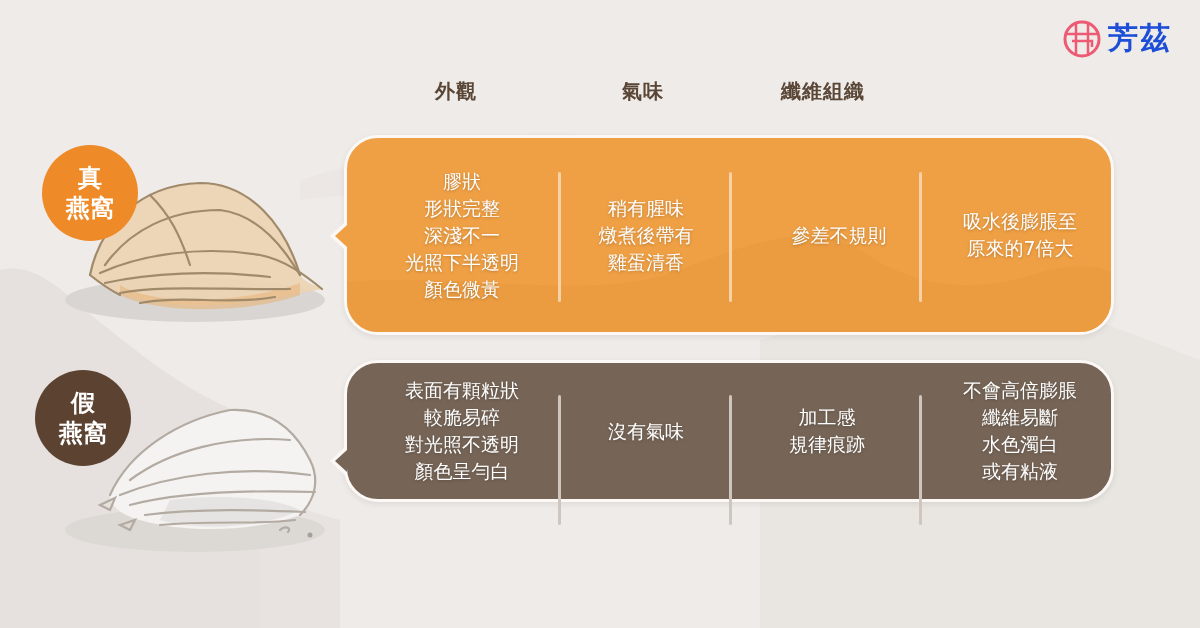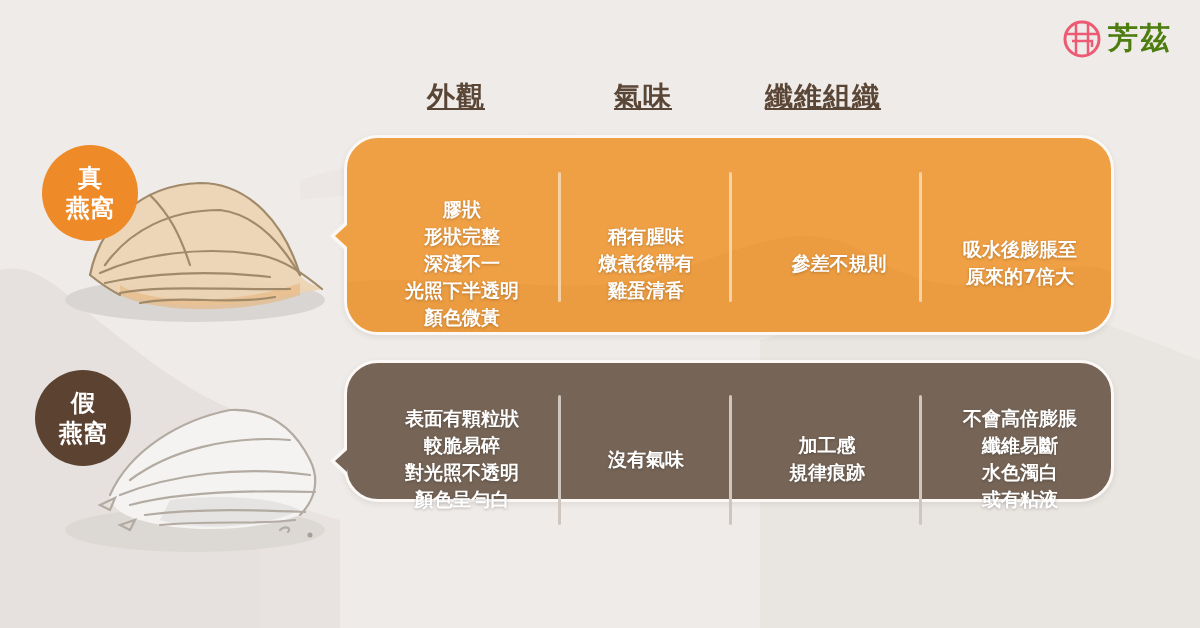--- a/index.html
+++ b/index.html
@@ -8,26 +8,26 @@
     background: #efebe8;
     font-family: "DejaVu Sans", "Liberation Sans", sans-serif;
     position: relative;
   }
   .bg-mountains { position: absolute; left: 0; top: 0; width: 1200px; height: 628px; z-index: 0; }
   .logo {
     position: absolute; right: 28px; top: 18px;
     display: flex; align-items: center; gap: 6px; z-index: 3;
   }
   .logo-mark { width: 40px; height: 40px; }
-  .logo-text { color: #4d7c0f; font-size: 30px; font-weight: bold; letter-spacing: 2px; }
+  .logo-text { color: #1d4ed8; font-size: 30px; font-weight: bold; letter-spacing: 2px; }
 
   .col-headers { position: absolute; top: 78px; left: 0; width: 1200px; height: 40px; z-index: 3; }
   .col-header {
     position: absolute; top: 0; width: 190px; text-align: center;
-    color: #5a4636; font-size: 28px; font-weight: bold; letter-spacing: 1px; text-decoration: underline;
+    color: #5a4636; font-size: 20px; font-weight: bold; letter-spacing: 1px;
   }
 
   .row { position: absolute; left: 0; width: 1200px; z-index: 2; }
   .row-true { top: 135px; height: 200px; }
   .row-fake { top: 360px; height: 198px; }
 
   .badge {
     position: absolute; width: 96px; height: 96px; border-radius: 50%;
     color: #fff; font-weight: bold; font-size: 24px; line-height: 30px;
     display: flex; flex-direction: column; align-items: center; justify-content: center;
@@ -58,24 +58,23 @@
     border-right: 12px solid var(--fill);
   }
   .bubble-true { top: 0; height: 200px; background: #f0a044; --fill: #f0a044; overflow: visible; }
   .bubble-fake { top: 0; height: 142px; background: #766557; --fill: #766557; }
   .bubble-inner { position: absolute; inset: 0; border-radius: 31px; overflow: hidden; }
   .bubble-wave { position: absolute; left: 0; bottom: 0; width: 100%; height: 120px; }
 
   .cell {
     position: absolute; top: 0; height: 100%; width: 190px;
     display: flex; flex-direction: column; align-items: center; justify-content: center;
-    color: #fff; font-size: 19px; font-weight: bold; line-height: 27px; text-align: center;
+    color: #fff; font-size: 19px; font-weight: normal; line-height: 27px; text-align: center;
     text-shadow: 0 1px 3px rgba(0,0,0,0.25);
     z-index: 2;
-    margin-top: 28px;
   }
   .divider {
     position: absolute; width: 3px; border-radius: 2px;
     background: rgba(255,255,255,0.6); z-index: 2;
   }
   .bubble-true .divider { top: 34px; height: 130px; background: #f7d2a8; }
   .bubble-fake .divider { top: 32px; height: 130px; background: #cfc6bf; }
 </style>
 </head>
 <body>

